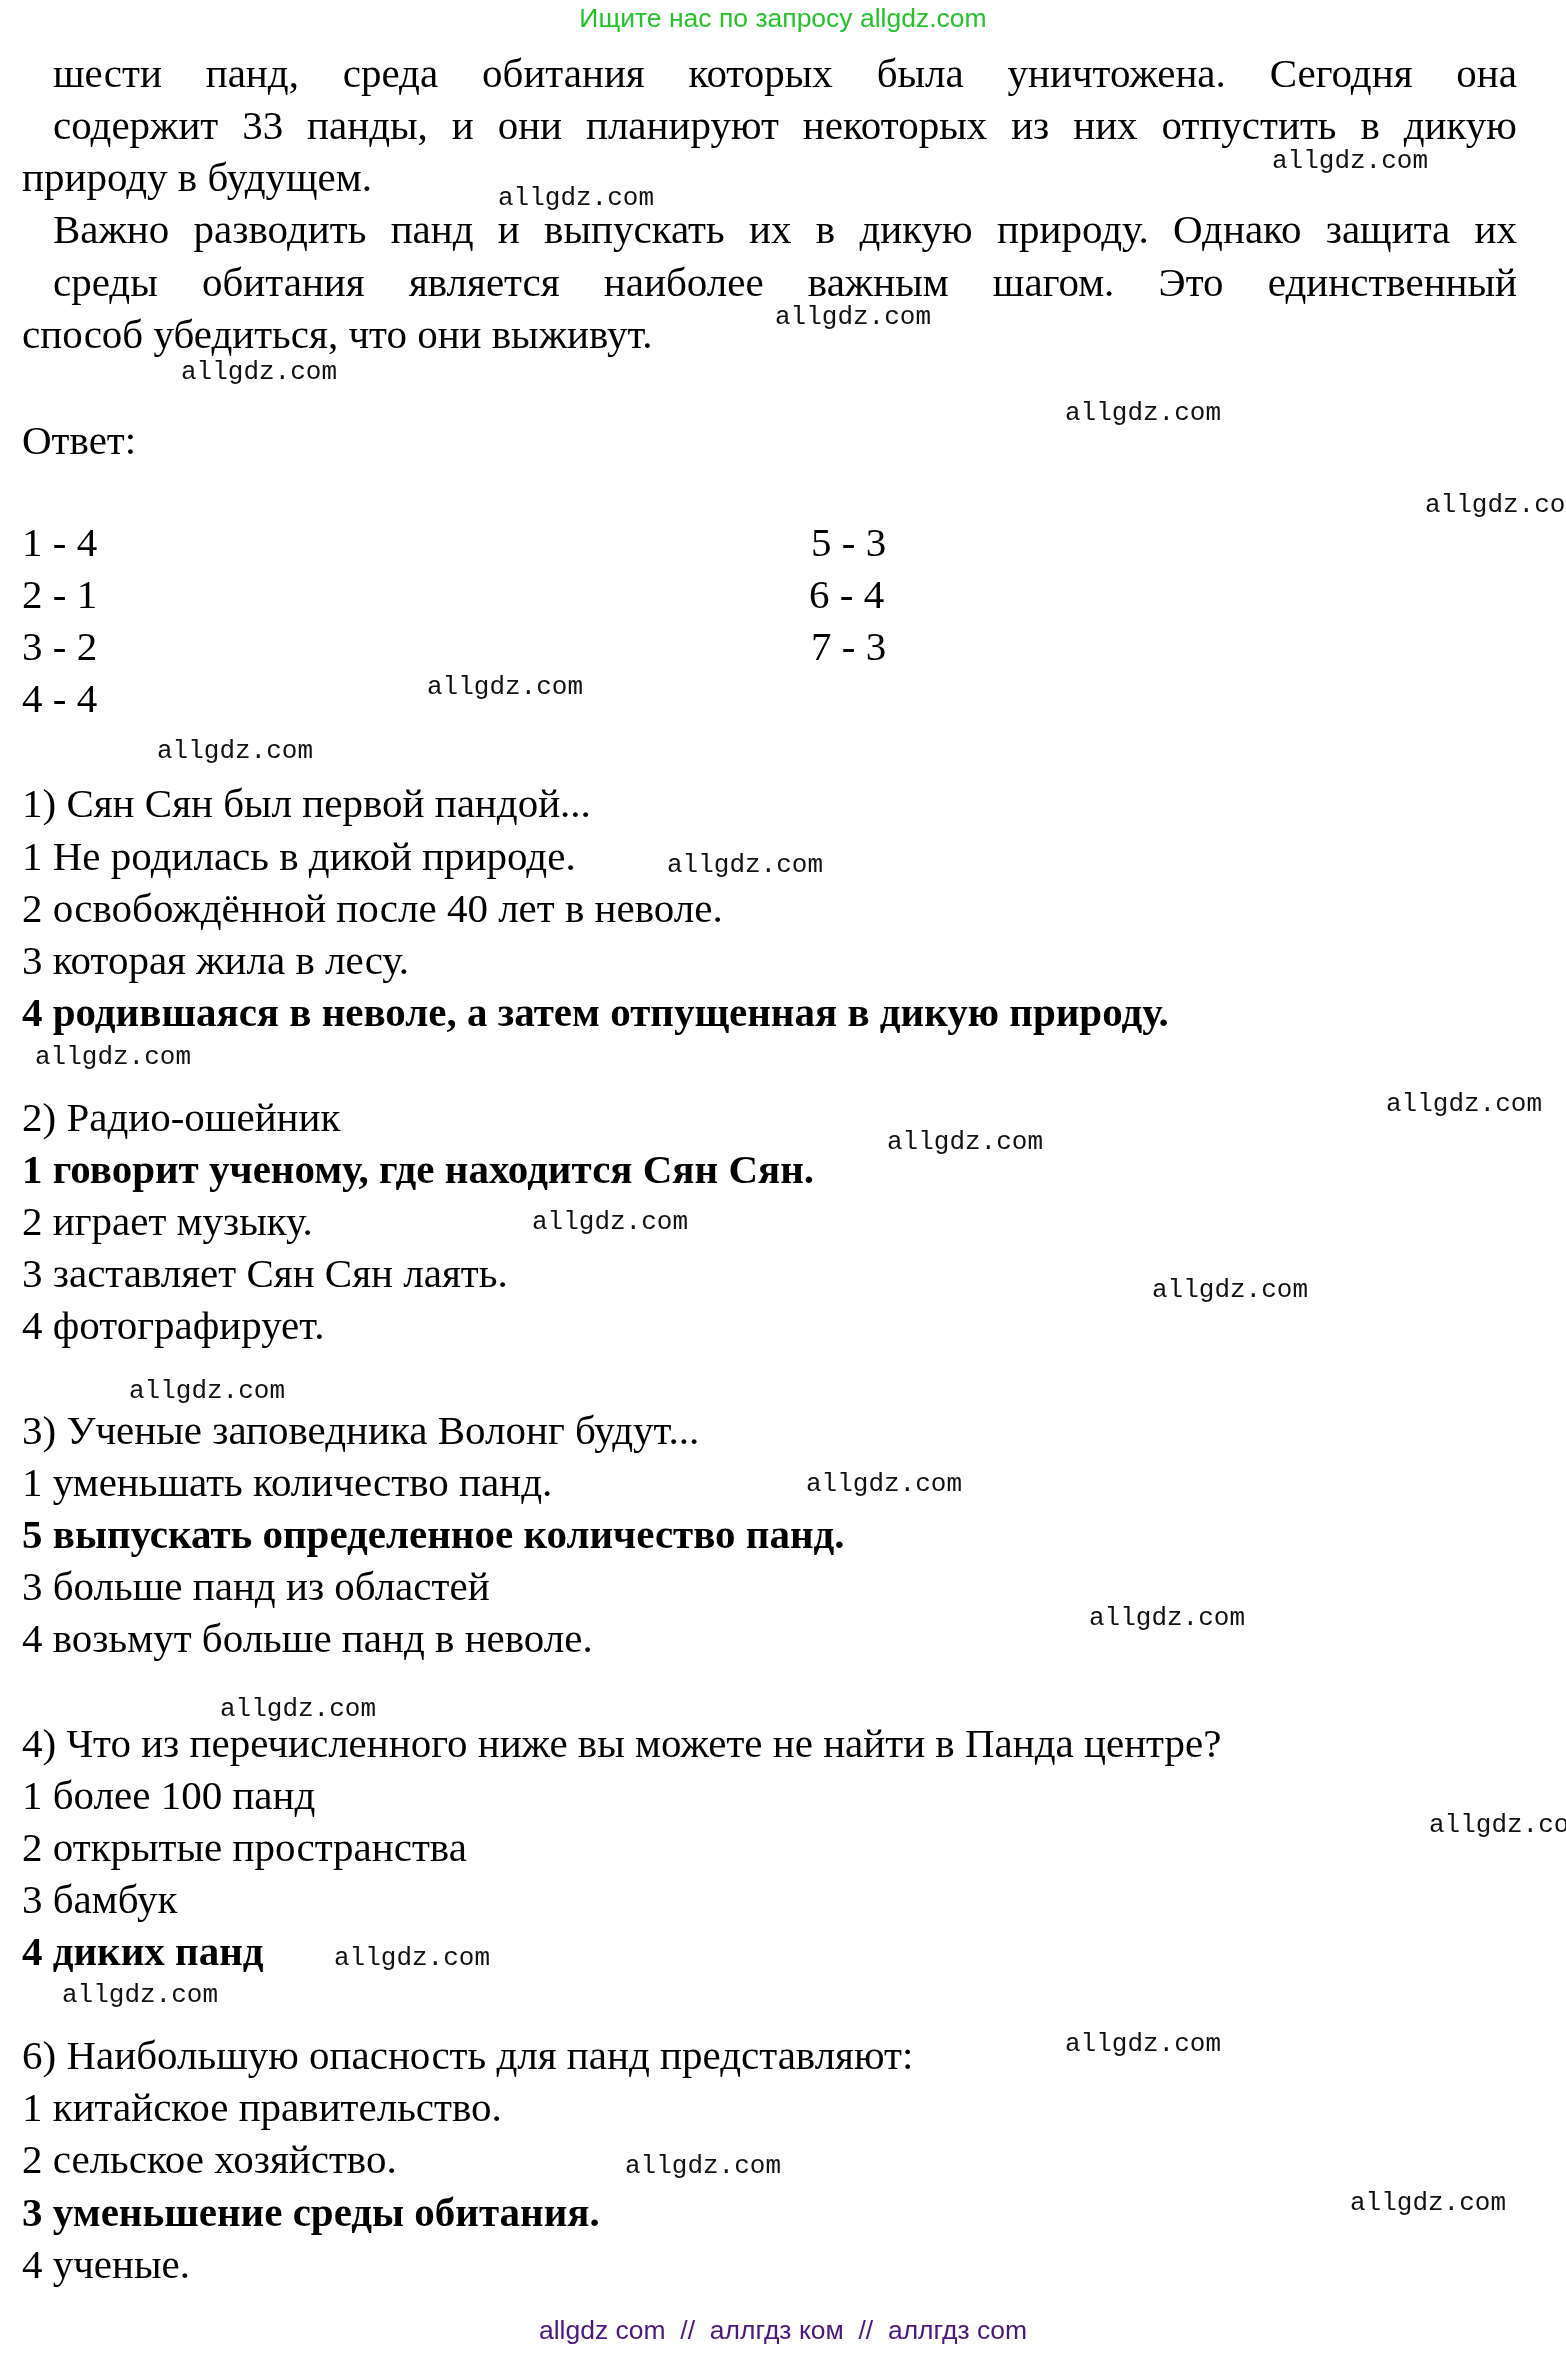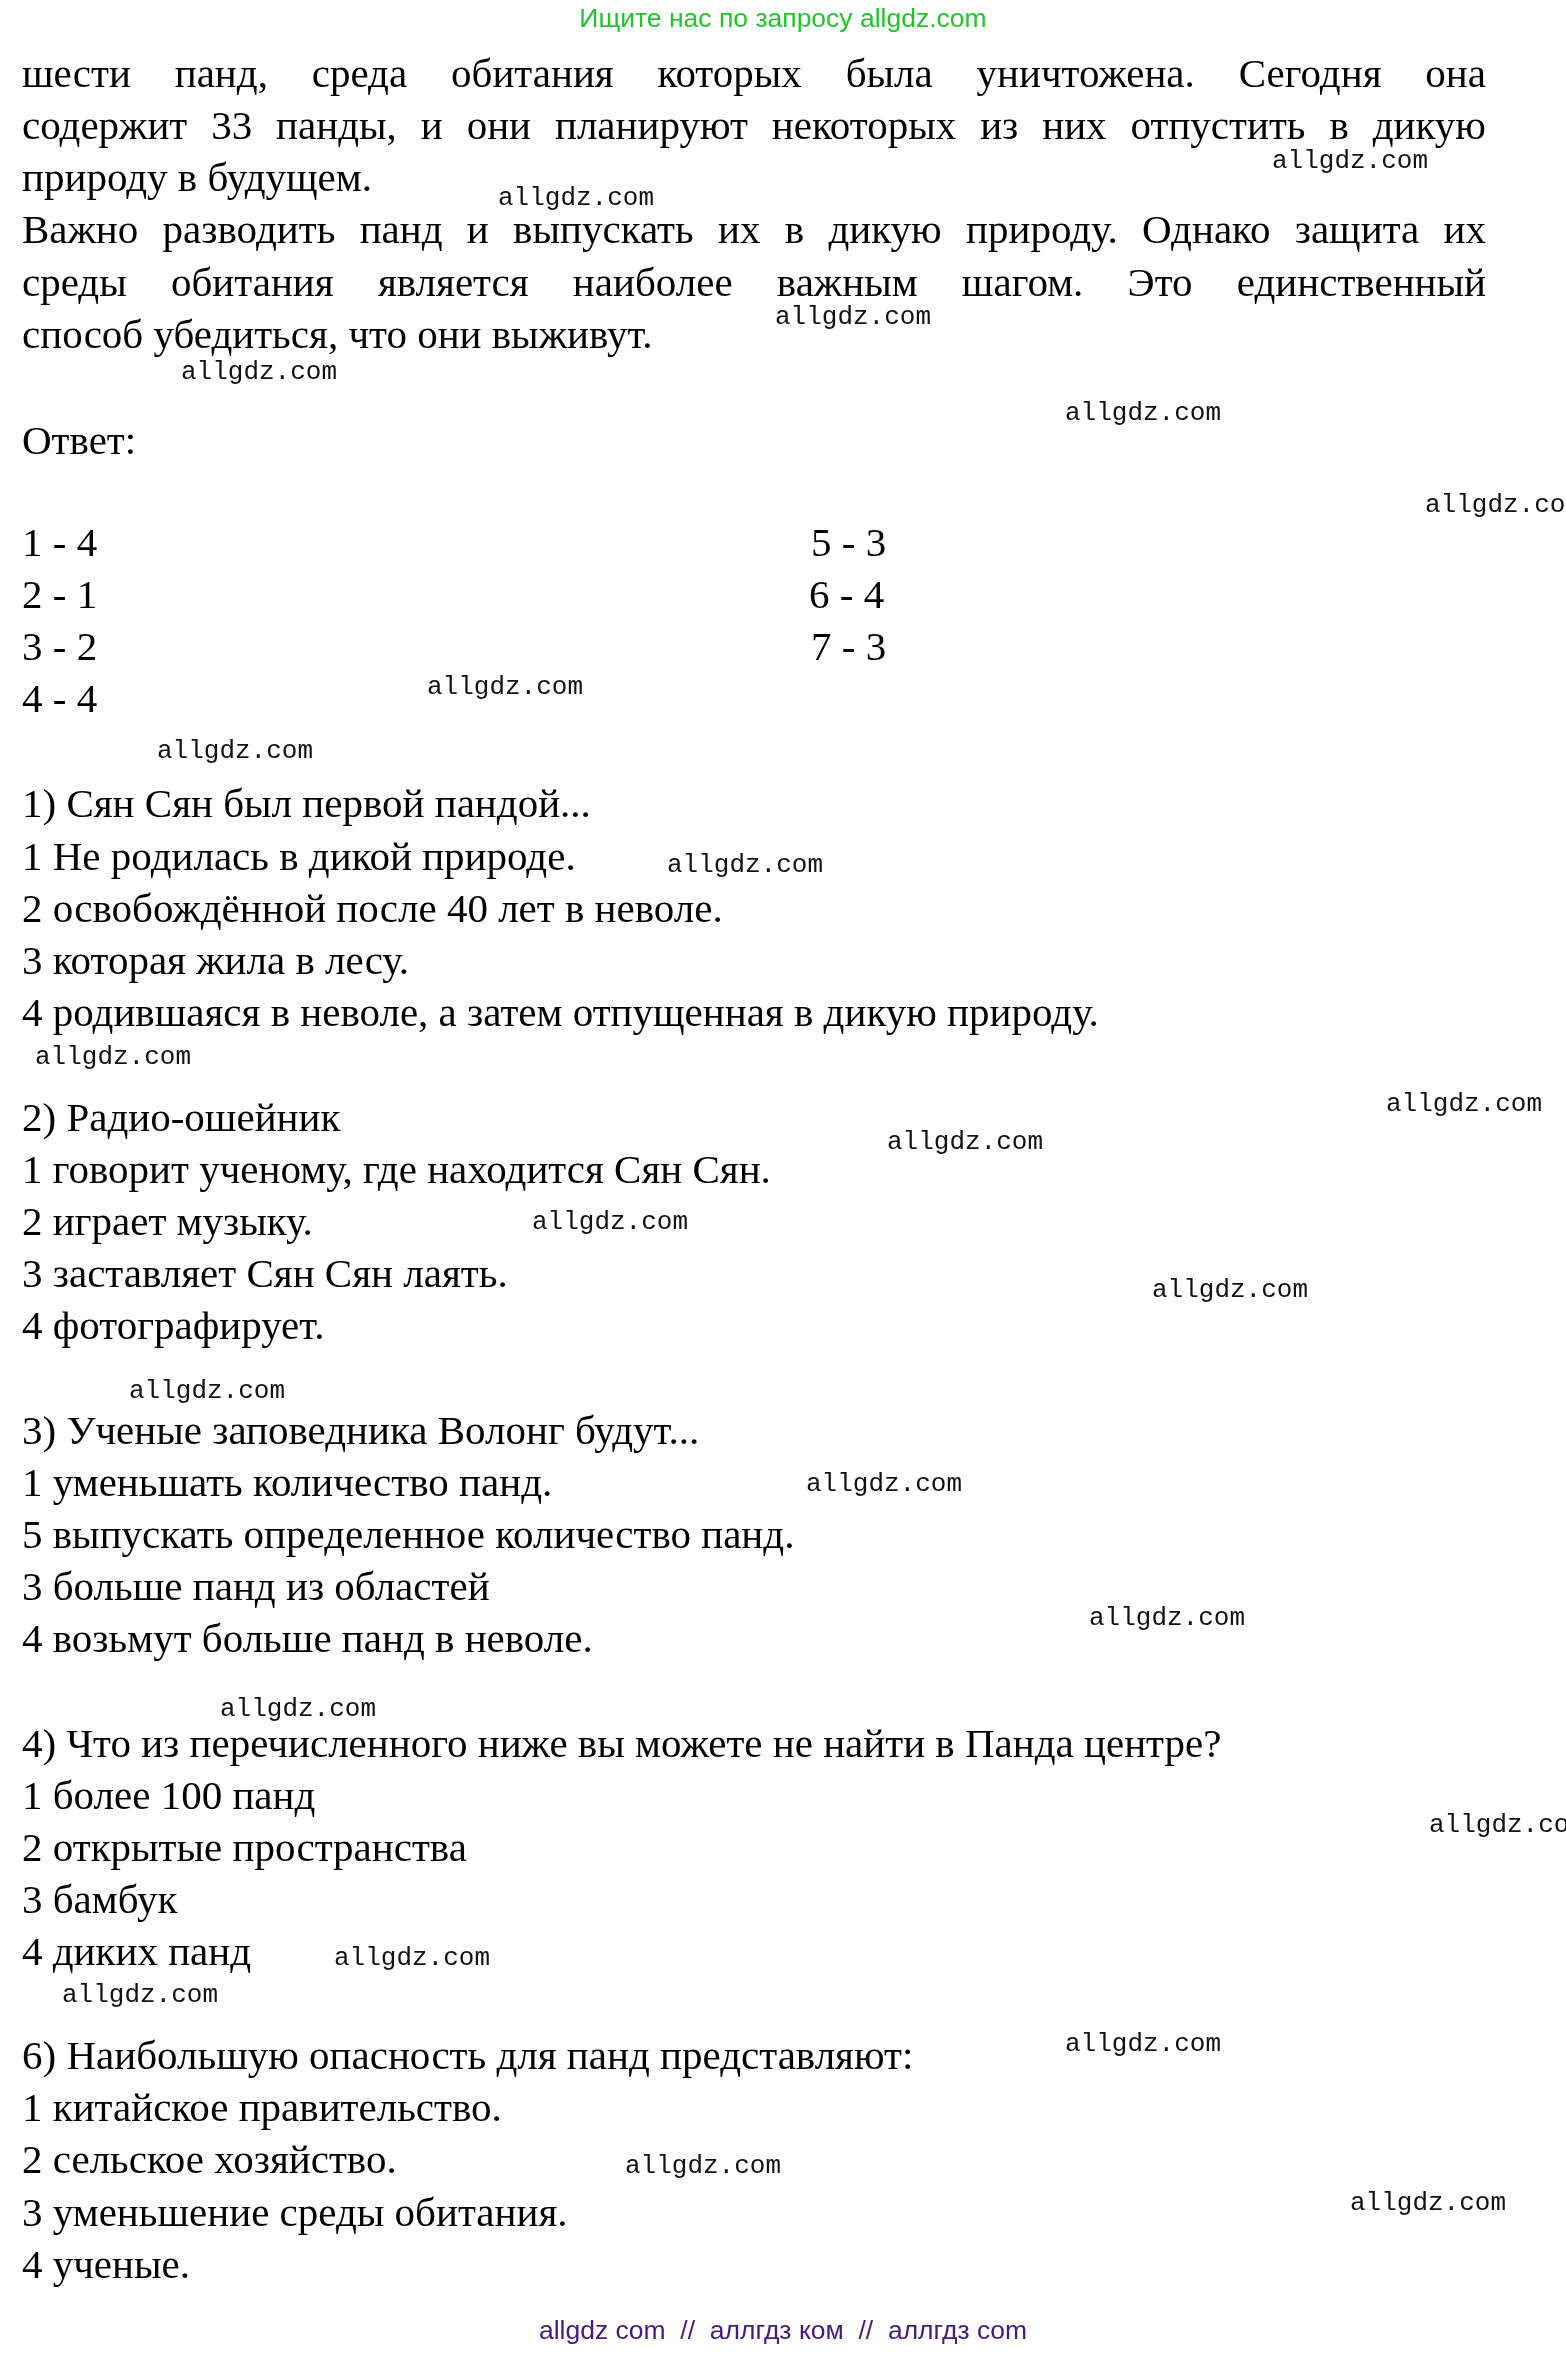--- a/index.html
+++ b/index.html
@@ -3,22 +3,22 @@
 <meta charset="utf-8">
 <style>
   html, body { margin:0; padding:0; background:#ffffff; }
   body { width:1566px; height:2354px; position:relative; overflow:hidden; }
   .hdr { position:absolute; top:1.6px; left:0; width:1566px; text-align:center;
          font-family:"Liberation Sans", sans-serif; font-size:26.5px; color:#22c42a; line-height:33px; }
   .ftr { position:absolute; top:2312px; left:0; width:1566px; text-align:center;
          font-family:"Liberation Sans", sans-serif; font-size:26.5px; color:#4b1880; line-height:36px; white-space:pre; }
   .ln { position:absolute; left:22px; font-family:"Liberation Serif", serif; font-size:41px; color:#000;
         line-height:47px; white-space:nowrap; }
-  .just { width:1464px; text-align:justify; text-align-last:justify; white-space:normal; }
-  .b { font-weight:normal;text-align:center; }
+  .just { width:1464px; text-align:justify; text-align-last:justify; white-space:normal;margin-left:31px; }
+  .b { font-weight:bold;text-align:center; }
   .wm { position:absolute; font-family:Liberation Mono, monospace; font-size:26px; color:#111; line-height:26.5px; white-space:nowrap; }
 </style>
 </head>
 <body>
 
 <div class="hdr">Ищите нас по запросу allgdz.com</div>
 
 <div class="ln just" style="top:50px">шести панд, среда обитания которых была уничтожена. Сегодня она</div>
 <div class="ln just" style="top:102px">содержит 33 панды, и они планируют некоторых из них отпустить в дикую</div>
 <div class="ln" style="top:154px">природу в будущем.</div>

